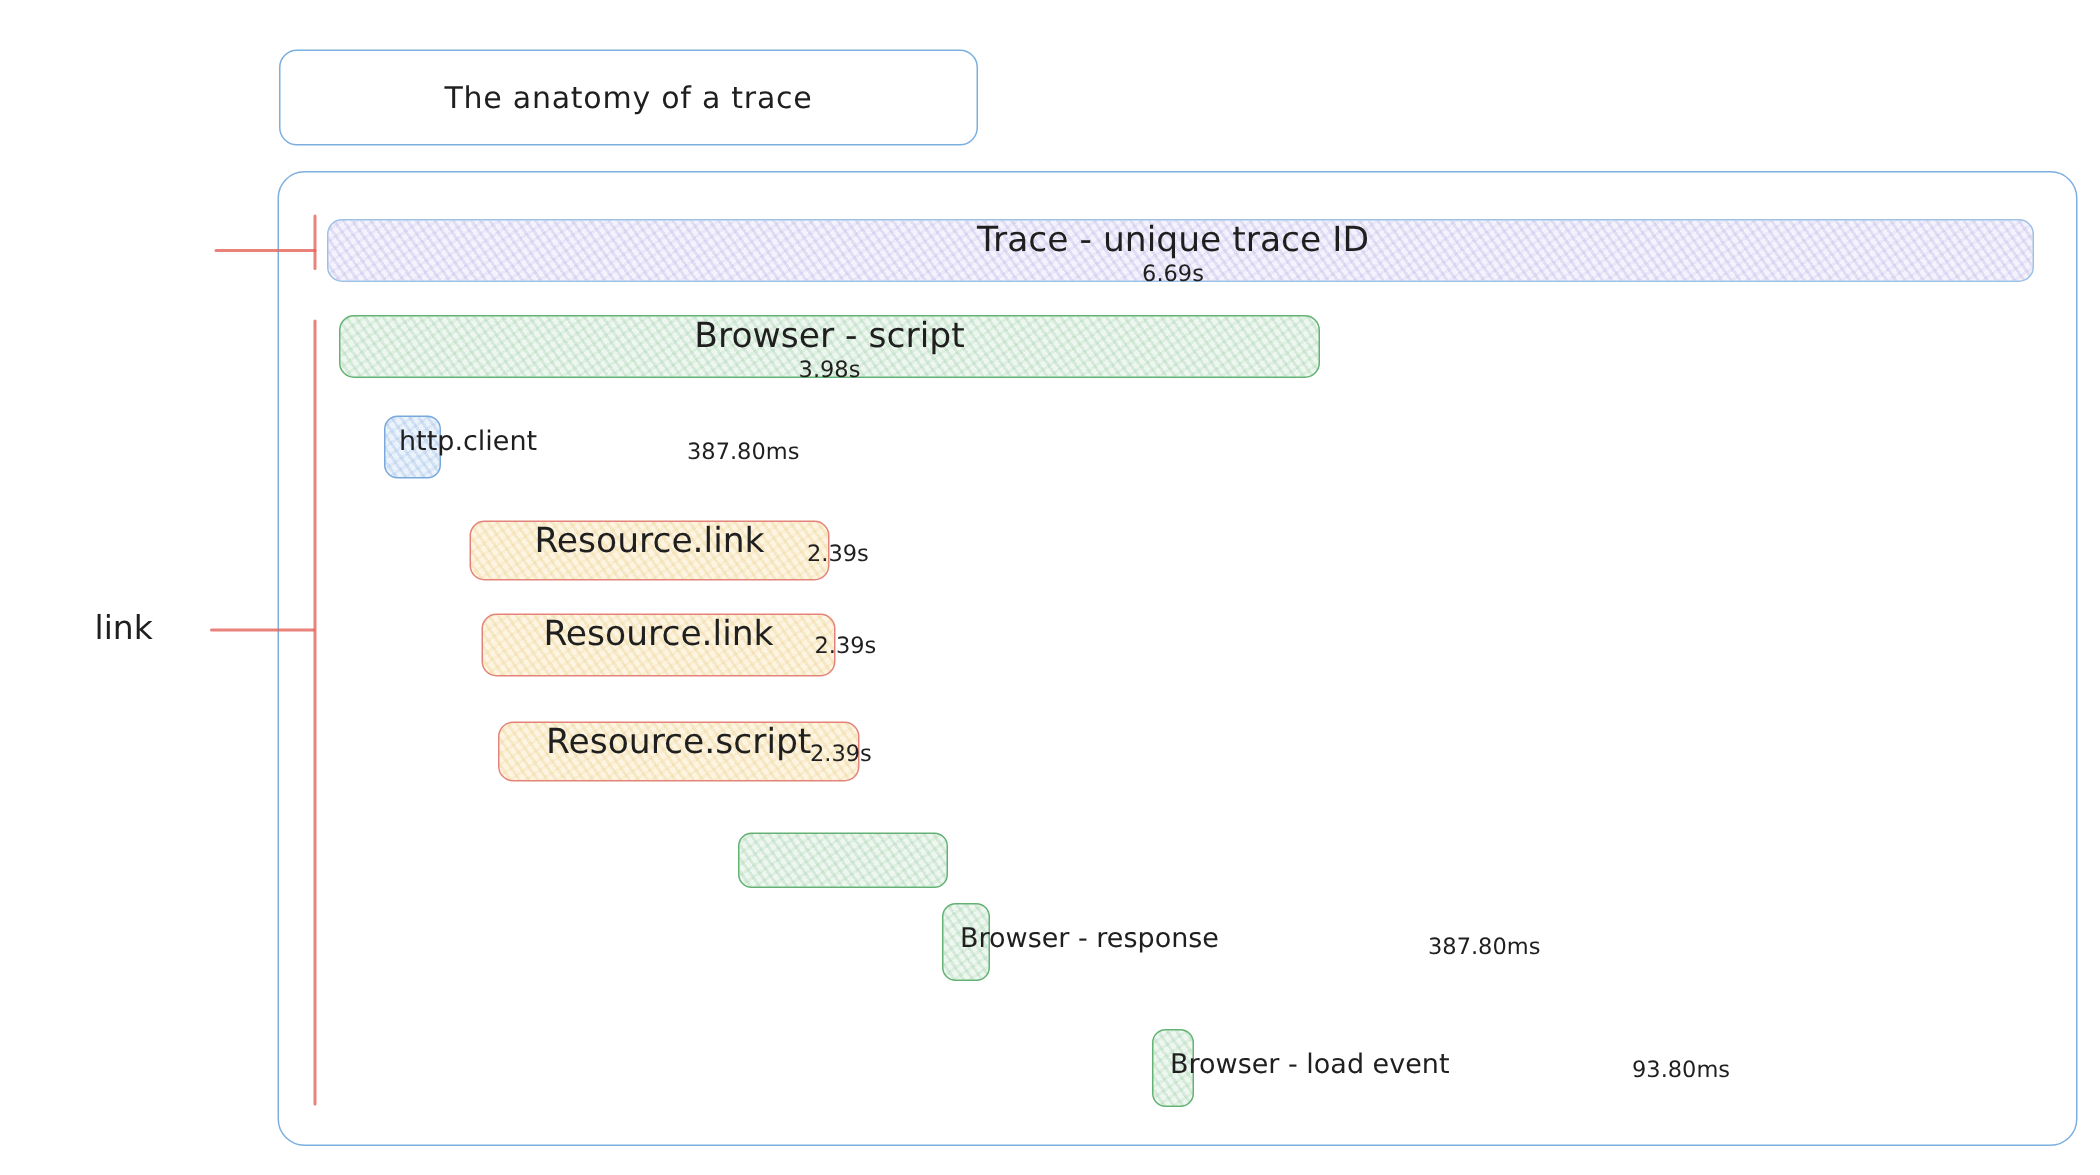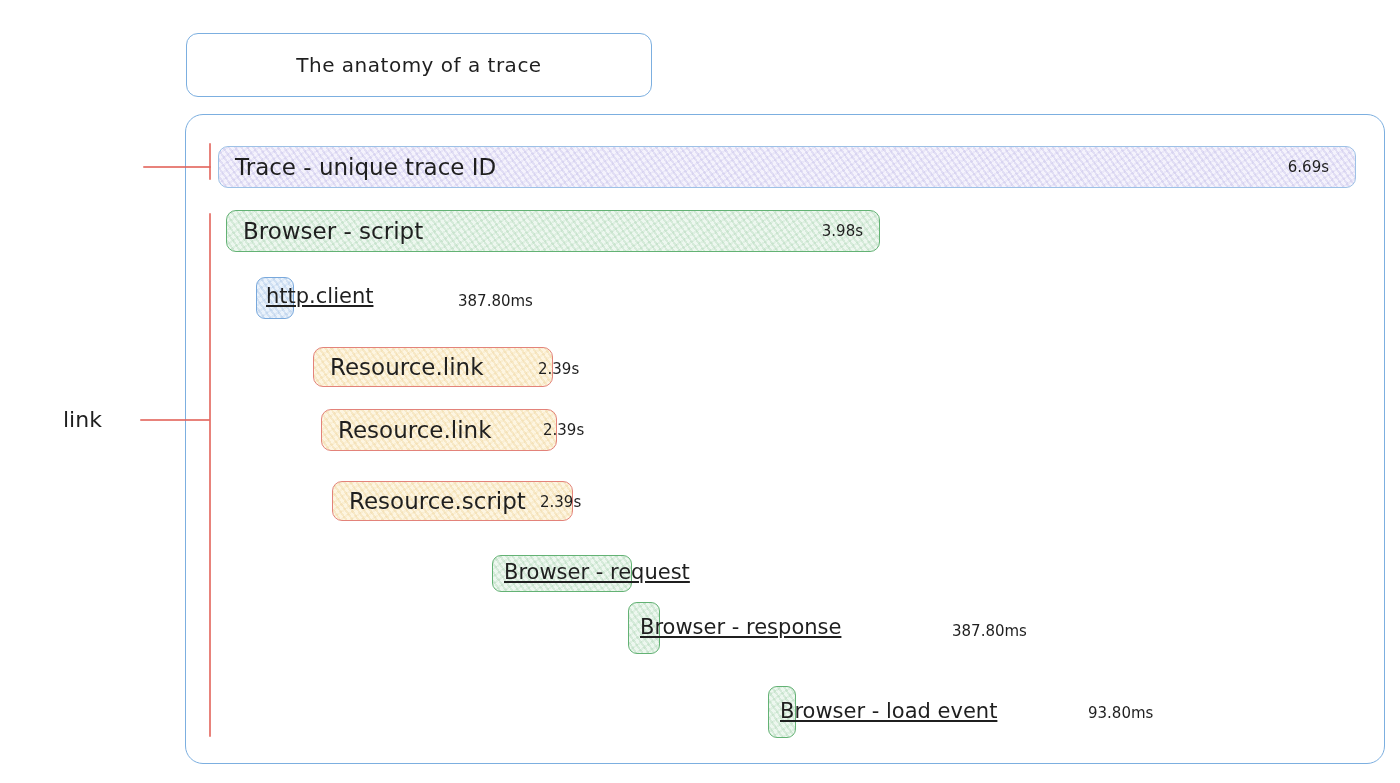--- a/index.html
+++ b/index.html
@@ -13,26 +13,26 @@
   .title-box {
     border:1.6px solid #7cafe0; border-radius:12px; background:#ffffff;
     display:flex; align-items:center; justify-content:center;
     font-size:20px; letter-spacing:.5px;
   }
   .main-frame { border:1.6px solid #7cafe0; border-radius:18px; background:#ffffff; }
 
   
   .bar {
     display:flex; align-items:center; justify-content:space-between;
-    border:1.6px solid; border-radius:10px; padding:0 16px; box-sizing:border-box;
+    border:1.6px solid; border-radius:10px; padding:0 16px; box-sizing:border-box;flex-direction:column;
   }
   .mini { border:1.6px solid; border-radius:9px; box-sizing:border-box; }
 
   .lbl { font-size:23px; white-space:nowrap; }
-  .overlay-lbl { font-size:21px; white-space:nowrap;text-decoration:underline; }
+  .overlay-lbl { font-size:18px; white-space:nowrap; }
   .dur { font-size:15px; white-space:nowrap; }
 
   
   .fill-lavender {
     background-color:#f4f2fc;
     background-image:
       repeating-linear-gradient(55deg, rgba(140,130,210,.18) 0 2px, transparent 2px 5px),
       repeating-linear-gradient(-35deg, rgba(140,130,210,.10) 0 2px, transparent 2px 6px);
   }
   .fill-green {
@@ -105,21 +105,20 @@
     <span class="lbl">Resource.link</span>
   </div>
   <span class="dur abs" style="left:543px;top:421px">2.39s</span>
 
   <div class="bar fill-yellow b-red abs" style="left:296px;top:481px;width:241px;height:40px">
     <span class="lbl">Resource.script</span>
   </div>
   <span class="dur abs" style="left:540px;top:493px">2.39s</span>
 
   <div class="mini fill-green b-green abs" style="left:492px;top:555px;width:140px;height:37px"></div>
-  <span class="overlay-lbl abs" style="left:504px;top:560px">Browser - request</span>
 
   <div class="mini fill-green b-green abs" style="left:628px;top:602px;width:32px;height:52px"></div>
   <span class="overlay-lbl abs" style="left:640px;top:615px">Browser - response</span>
   <span class="dur abs" style="left:952px;top:622px">387.80ms</span>
 
   <div class="mini fill-green b-green abs" style="left:768px;top:686px;width:28px;height:52px"></div>
   <span class="overlay-lbl abs" style="left:780px;top:699px">Browser - load event</span>
   <span class="dur abs" style="left:1088px;top:704px">93.80ms</span>
 
 </div>

